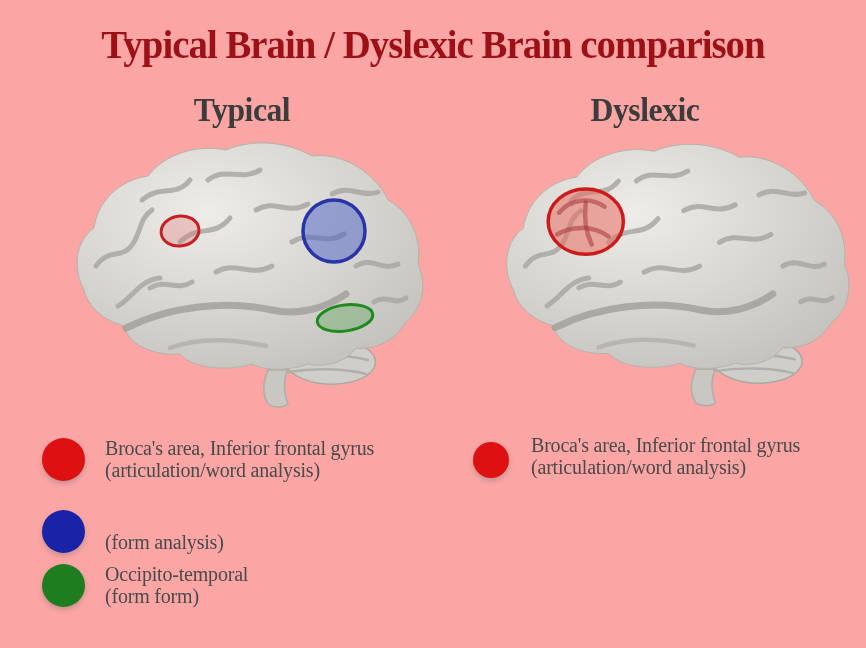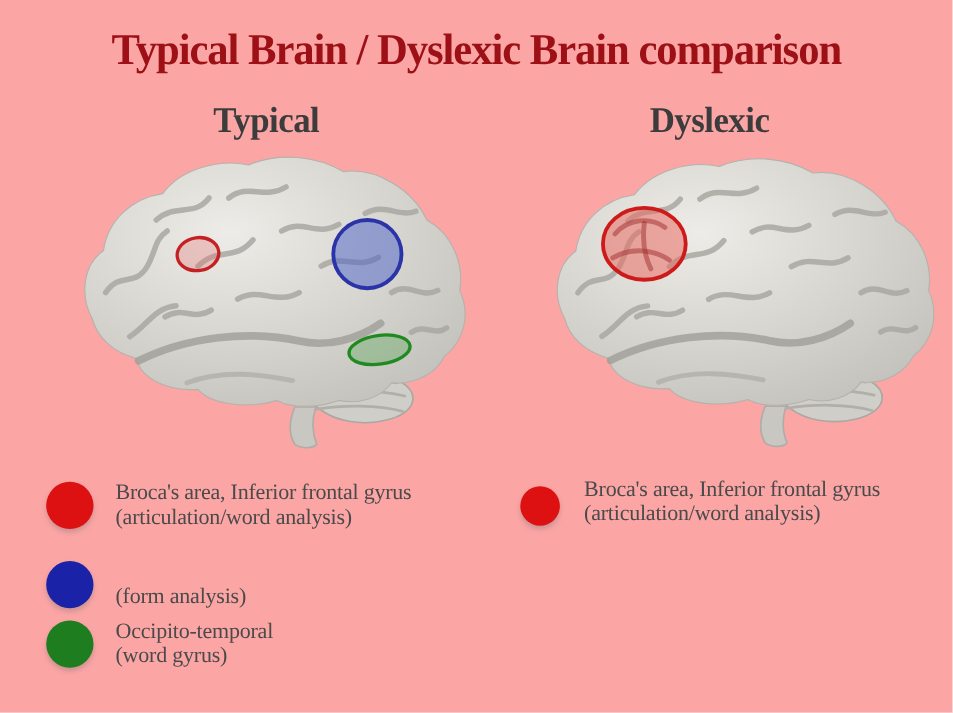--- a/index.html
+++ b/index.html
@@ -128,21 +128,21 @@
     <span class="dot" style="background-color: rgb(26, 35, 168);"></span>
     <span class="legend-text">
       <br>
       <span>(form analysis)</span>
     </span>
   </div>
   <div class="legend-row big lrow3">
     <span class="dot" style="background-color: rgb(30, 125, 30);"></span>
     <span class="legend-text">
       <span>Occipito-temporal</span><br>
-      <span>(word gyrus)</span>
+      <span>(form form)</span>
     </span>
   </div>
 
   <div class="legend-row small rrow1">
     <span class="dot" style="background-color: rgb(221, 17, 17);"></span>
     <span class="legend-text">
       <span>Broca's area, Inferior frontal gyrus</span><br>
       <span>(articulation/word analysis)</span>
     </span>
   </div>

